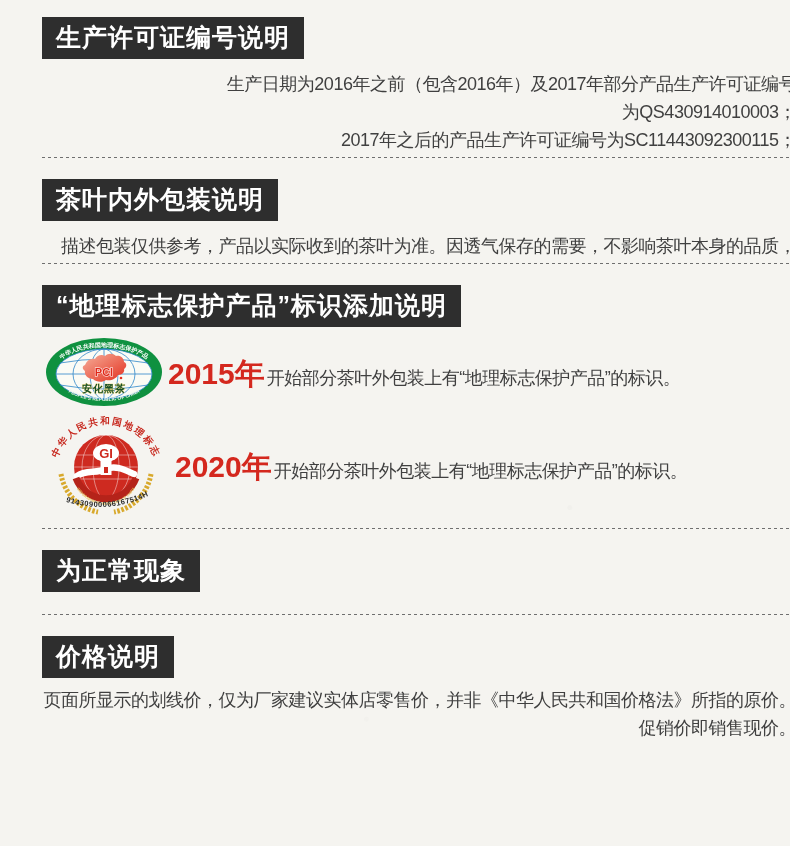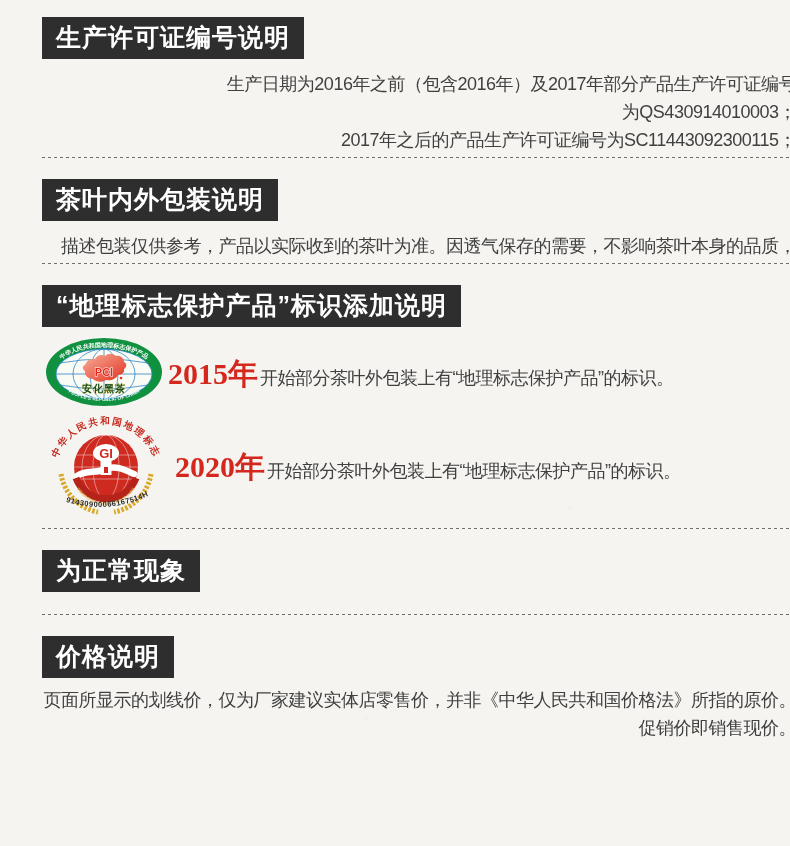--- a/index.html
+++ b/index.html
@@ -17,21 +17,21 @@
   .body{margin:11px 0 0 1px;text-align:right;}
   .body p{margin:0;font-size:18px;line-height:28px;letter-spacing:-0.5px;
           white-space:nowrap;color:#404040;}
   .divider{height:1px;margin:3px 0 21px 0;
            background:repeating-linear-gradient(90deg,#6f6f6f 0 3px,transparent 3px 6px);}
   .gi-row{display:flex;align-items:center;}
   .gi-row.r1{margin-top:10px;padding-left:3px;}
   .gi-row.r2{margin-top:2px;}
   .badge-col{flex:0 0 auto;}
   .gi-text{margin-left:5px;font-size:18px;letter-spacing:-0.5px;white-space:nowrap;color:#404040;}
-  .gi-year{font-size:30px;font-weight:700;color:#d4281e;letter-spacing:0;margin-right:2px;font-family:Liberation Serif, serif;}
+  .gi-year{font-size:30px;font-weight:700;color:#d4281e;letter-spacing:0;margin-right:2px;}
   .sec4-div{margin-top:22px;}
   .sec5 .body{margin-top:8px;}
 </style>
 </head>
 <body>
 
 <div class="page">
   <div class="content">
 
     <section>

